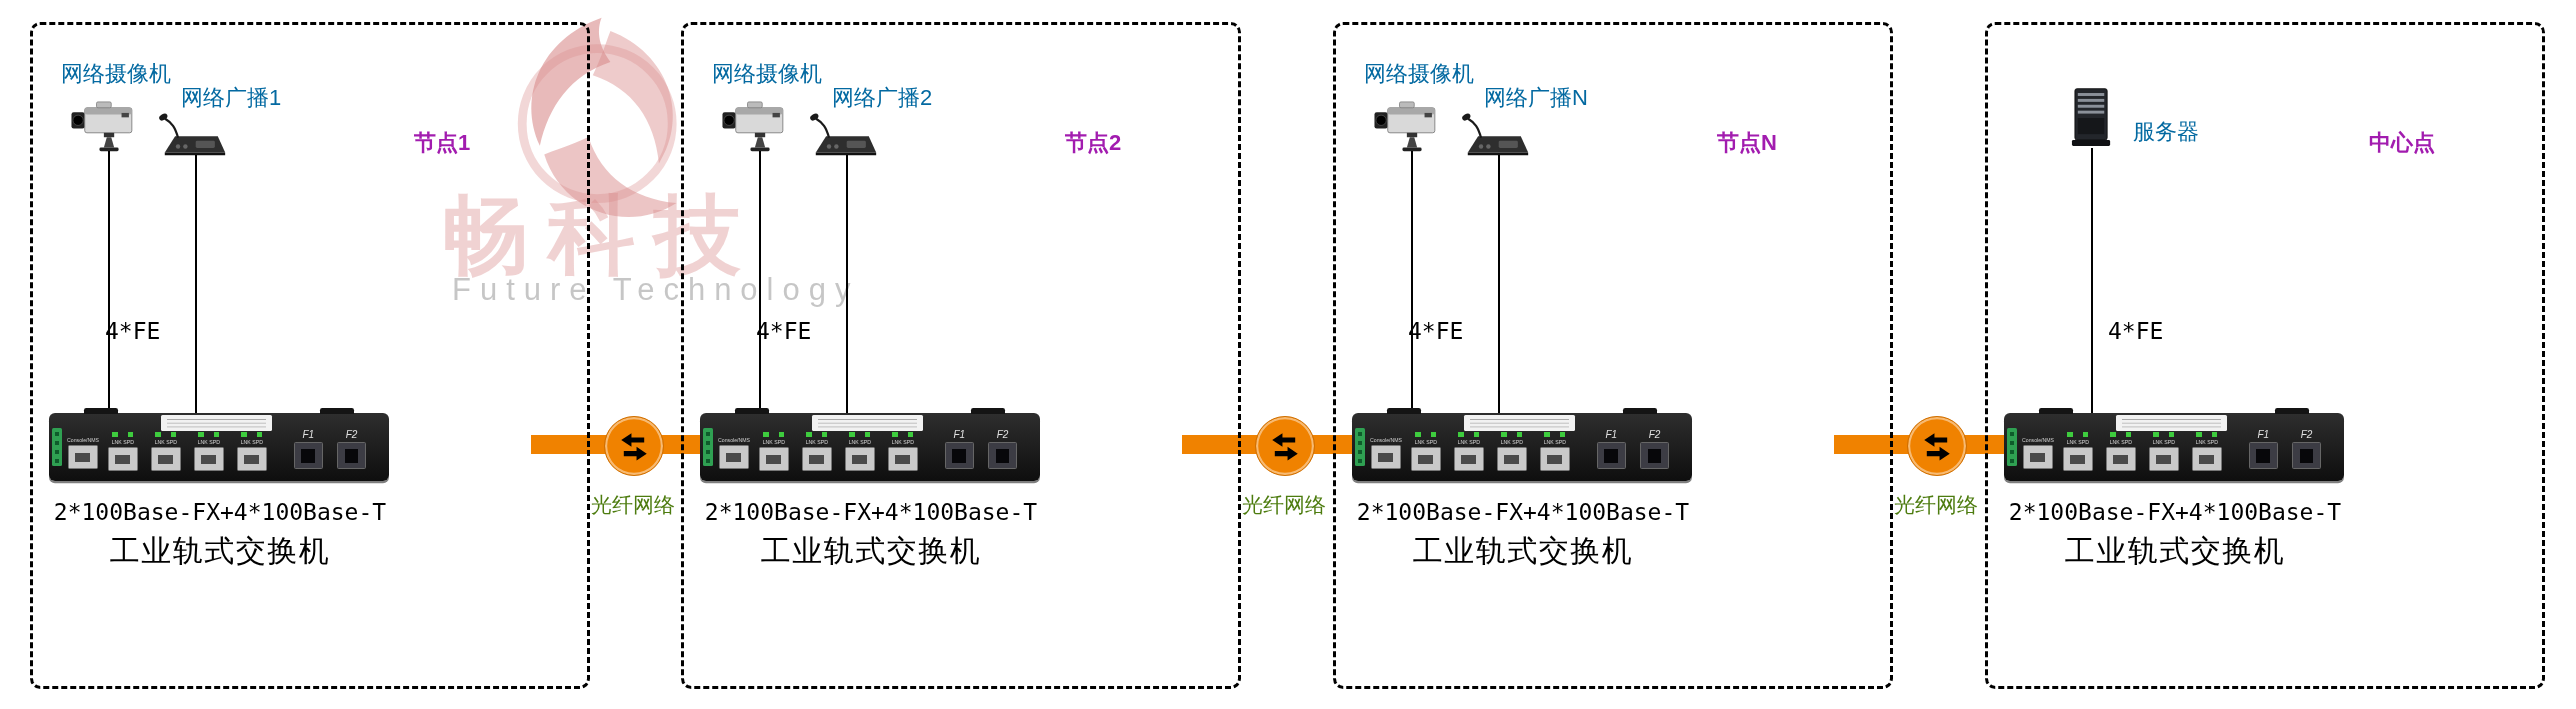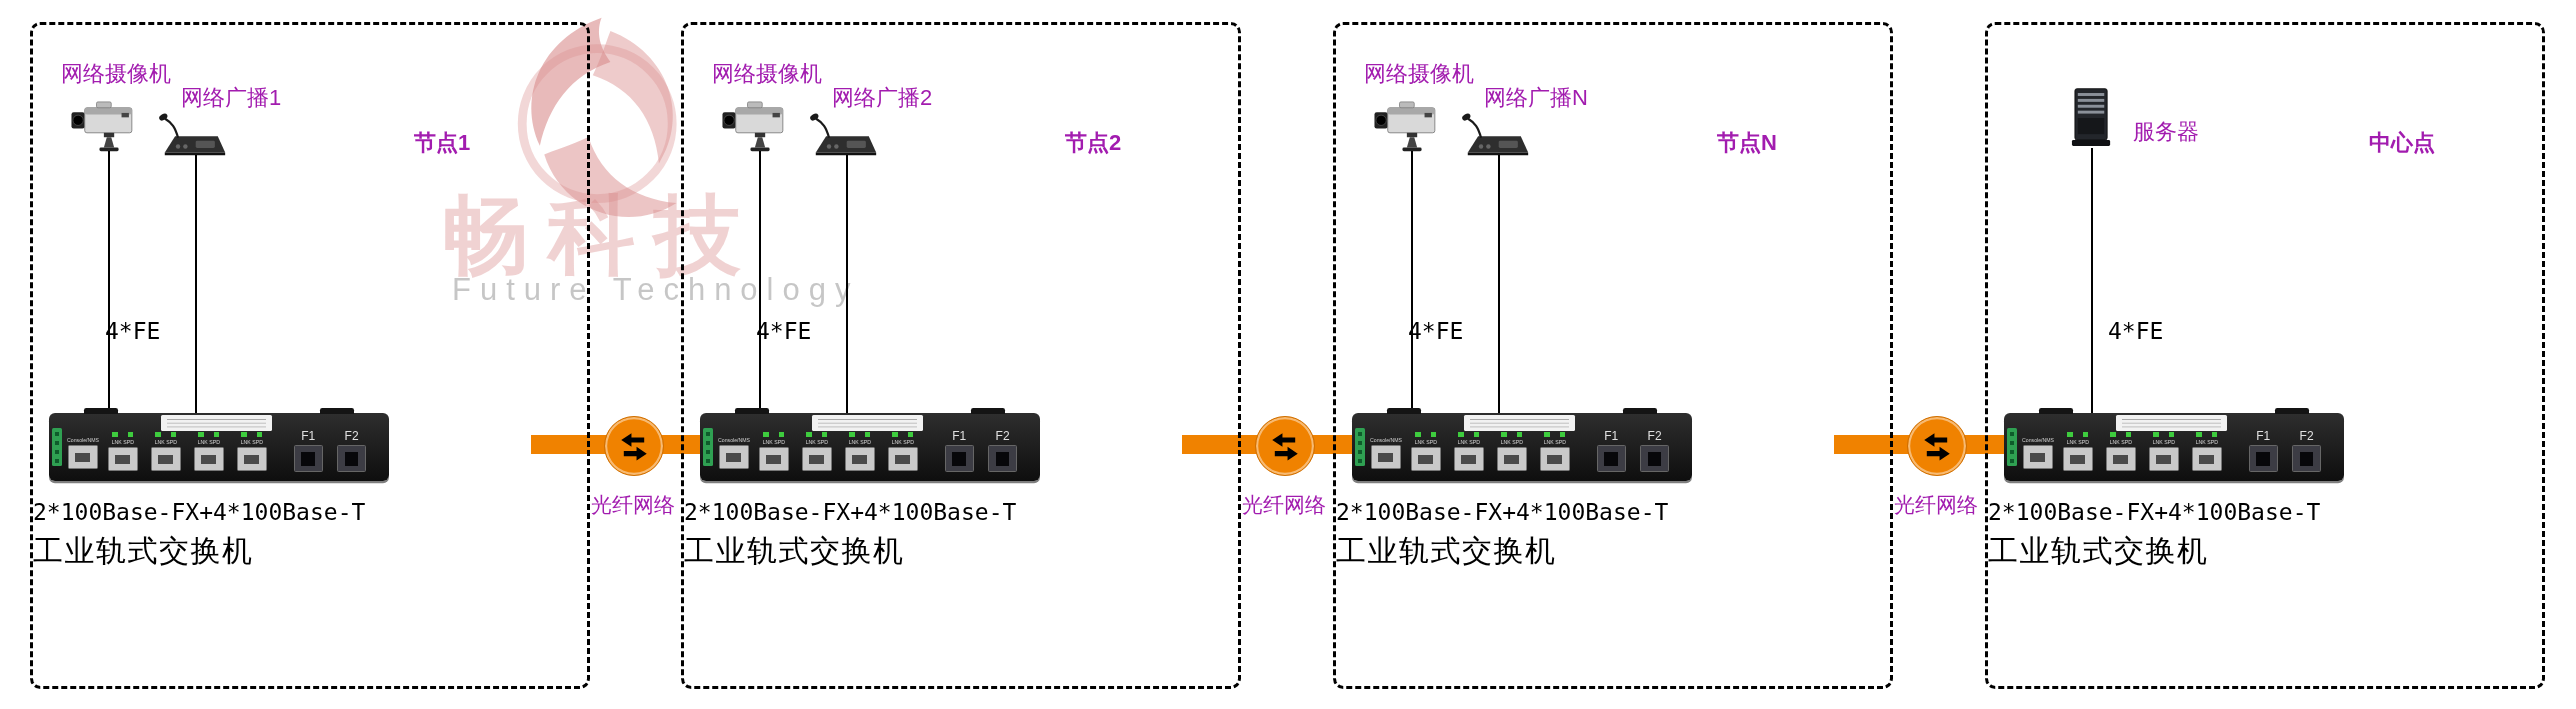--- a/index.html
+++ b/index.html
@@ -10,36 +10,36 @@
   .watermark{position:absolute;left:0;top:0;z-index:0;}
   .wm-logo{position:absolute;left:473px;top:9px;}
   .wm-cn{position:absolute;left:442px;top:177px;font-size:87px;font-weight:700;
          letter-spacing:19px;color:#D98C8C;opacity:.38;white-space:nowrap;}
   .wm-en{position:absolute;left:452px;top:272px;font-size:31px;letter-spacing:9px;
          color:#BDBDBD;opacity:.85;white-space:nowrap;}
 
   
   .node-box{position:absolute;top:22px;width:554px;height:661px;border:3px dashed #000;
             border-radius:10.3px;z-index:2;}
-  .dev-label{position:absolute;font-size:22px;color:#a21caf;white-space:nowrap;}
+  .dev-label{position:absolute;font-size:22px;color:#0369a1;white-space:nowrap;}
   .lbl-cam{left:28px;top:34px;}
   .lbl-bc{left:148px;top:58px;}
   .lbl-srv{left:145px;top:78px;margin-top:14px;}
   .cam-icon{position:absolute;left:37px;top:68px;}
   .bc-icon{position:absolute;left:120px;top:86px;}
   .srv-icon{position:absolute;left:81px;top:62px;}
   .vline{position:absolute;width:2.2px;background:#000;}
   .cam-line{left:75px;top:126px;height:262px;}
   .bc-line{left:162px;top:130px;height:258px;}
   .srv-line{left:103px;top:123px;height:265px;}
   .fe{position:absolute;left:72px;top:293px;width:95px;
       font-family:"DejaVu Sans Mono",monospace;font-size:23px;}
   .fe-center{left:120px;width:118px;}
   .nlabel{position:absolute;left:381px;top:103px;font-size:22px;font-weight:700;color:#a21caf;white-space:nowrap;}
-  .cap{position:absolute;left:0;top:474px;width:374px;text-align:left;}
+  .cap{position:absolute;left:0;top:474px;width:374px;text-align:center;}
   .c1{font-family:"DejaVu Sans Mono",monospace;font-size:23px;white-space:nowrap;}
   .c2{font-size:30px;margin-top:6px;letter-spacing:1.5px;white-space:nowrap;}
 
   
   .switch{position:absolute;left:16.3px;top:388px;width:340px;height:68px;border-radius:6px;
           background:linear-gradient(#2e2e2e,#0e0e0e);box-shadow:0 2.2px 0 rgba(0,0,0,.5);}
   .ear{position:absolute;top:-5.2px;width:34px;height:6px;background:#141414;border-radius:2.2px 2.2px 0 0;}
   .ear-l{left:35px;} .ear-r{right:35px;}
   .sticker{position:absolute;left:112px;top:2.2px;width:111px;height:16.3px;background:#f2f2f2;border-radius:1.5px;}
   .sticker::after{content:"";position:absolute;left:6px;right:6px;top:3.7px;height:1.5px;background:#a9a9a9;
@@ -52,32 +52,32 @@
   .rj45{width:28px;height:22px;margin:2.2px auto 0;background:#c9c9c9;border:0.7px solid #777;
         border-radius:1.5px;position:relative;}
   .rj45::after{content:"";position:absolute;left:6px;top:6.7px;width:15px;height:9px;background:#4a4a4a;}
   .ports{position:absolute;left:58px;top:19px;display:flex;gap:12px;}
   .pg{width:31px;text-align:center;}
   .leds{display:flex;justify-content:space-between;padding:0 5.2px;}
   .leds i{width:5.2px;height:5.2px;background:#3ECC3E;display:block;}
   .pl{display:block;font-size:5.2px;color:#d8d8d8;margin:1.5px 0;white-space:nowrap;}
   .fiber{position:absolute;left:244px;top:16.3px;display:flex;gap:13.3px;}
   .fg{width:30px;text-align:center;}
-  .flabel{display:block;font-size:12px;color:#e0e0e0;}
+  .flabel{display:block;font-size:10px;color:#e0e0e0;font-style:italic;}
   .fport{width:27px;height:25px;margin:2.2px auto 0;background:#3c3c44;border:0.7px solid #666;
          border-radius:1.5px;position:relative;}
   .fport::after{content:"";position:absolute;left:6.7px;top:6px;width:13.3px;height:13.3px;background:#07070a;}
 
   
   .link{position:absolute;top:414px;width:204px;height:111px;z-index:1;}
   .bar{position:absolute;left:0;right:0;top:21px;height:19px;background:#F08200;}
   .fibicon{position:absolute;left:73px;top:1.5px;width:58px;height:58px;border-radius:50%;
            background:#F08200;border:1.5px solid #d06f00;display:flex;align-items:center;
            justify-content:center;box-shadow:inset 0 0 0 2.2px rgba(255,255,255,.45);}
-  .linklabel{position:absolute;top:77px;width:100%;text-align:center;font-size:21px;color:#a21caf;}
+  .linklabel{position:absolute;top:77px;width:100%;text-align:center;font-size:21px;color:#4d7c0f;}
 </style>
 </head>
 <body>
 
 <div class="stage">
 
   <div class="watermark">
     <svg class="wm-logo" width="244" height="236" viewBox="0 0 110 107">
       <g fill="#D98C8C">
         <path d="M58 4 C30 14 20 40 30 62 C34 44 44 30 62 24 C56 16 56 9 58 4 Z" opacity="0.6"></path>

